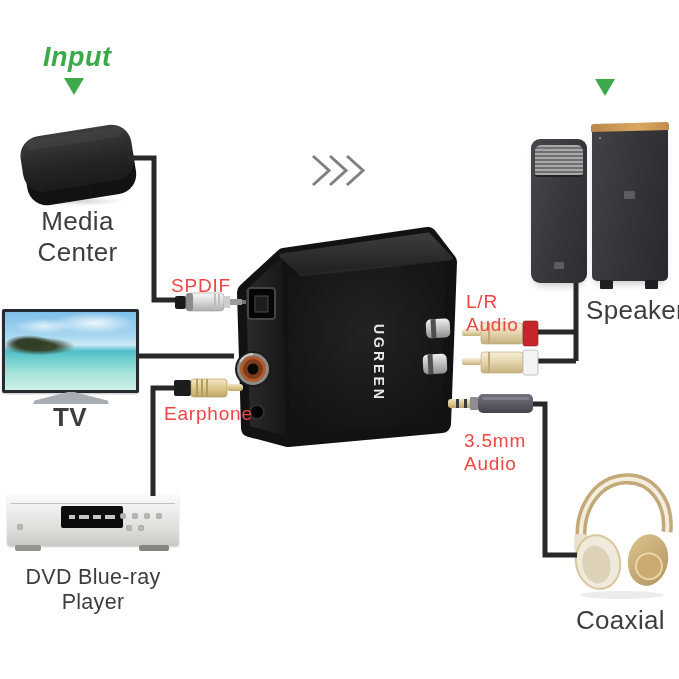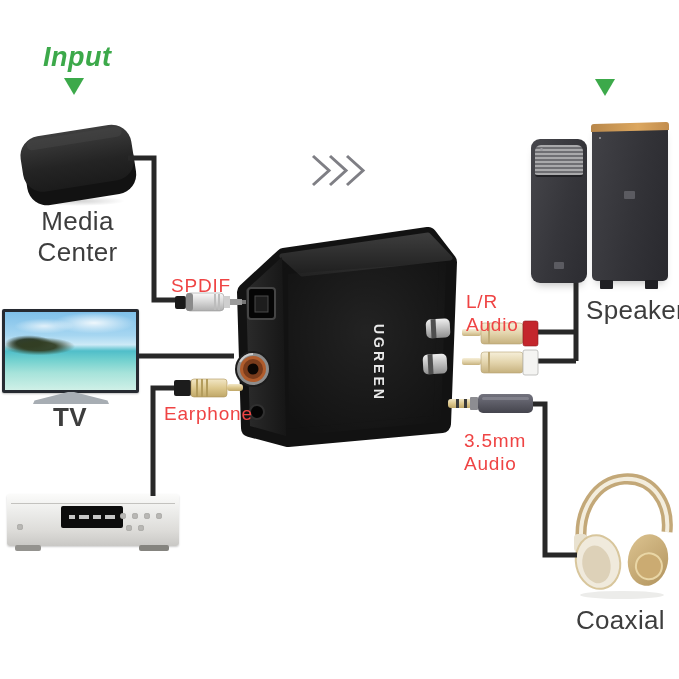--- a/index.html
+++ b/index.html
@@ -114,20 +114,21 @@
     <div class="dvd-btn" style="left:113px;top:19px;"></div>
     <div class="dvd-btn" style="left:125px;top:19px;"></div>
     <div class="dvd-btn" style="left:137px;top:19px;"></div>
     <div class="dvd-btn" style="left:149px;top:19px;"></div>
     <div class="dvd-btn" style="left:119px;top:31px;"></div>
     <div class="dvd-btn" style="left:131px;top:31px;"></div>
     <div class="dvd-btn" style="left:10px;top:30px;"></div>
     <div class="dvd-foot" style="left:8px;width:26px;"></div>
     <div class="dvd-foot" style="right:10px;width:30px;background:#85847f;"></div>
   </div>
+  <div class="dev-label" style="left:0px;top:565px;width:186px;font-size:21.5px;">DVD Blue-ray Player</div>
 
   <div class="spk-left">
     <div class="spk-grille"></div>
     <div class="spk-dot" style="left:9px;top:9px;"></div>
     <div class="spk-logo" style="left:23px;bottom:14px;width:10px;height:7px;"></div>
   </div>
   <div class="spk-right">
     <div class="spk-wood"></div>
     <div class="spk-dot" style="left:7px;top:12px;width:2px;height:2px;"></div>
     <div class="spk-logo" style="left:32px;top:66px;width:11px;height:8px;"></div>

